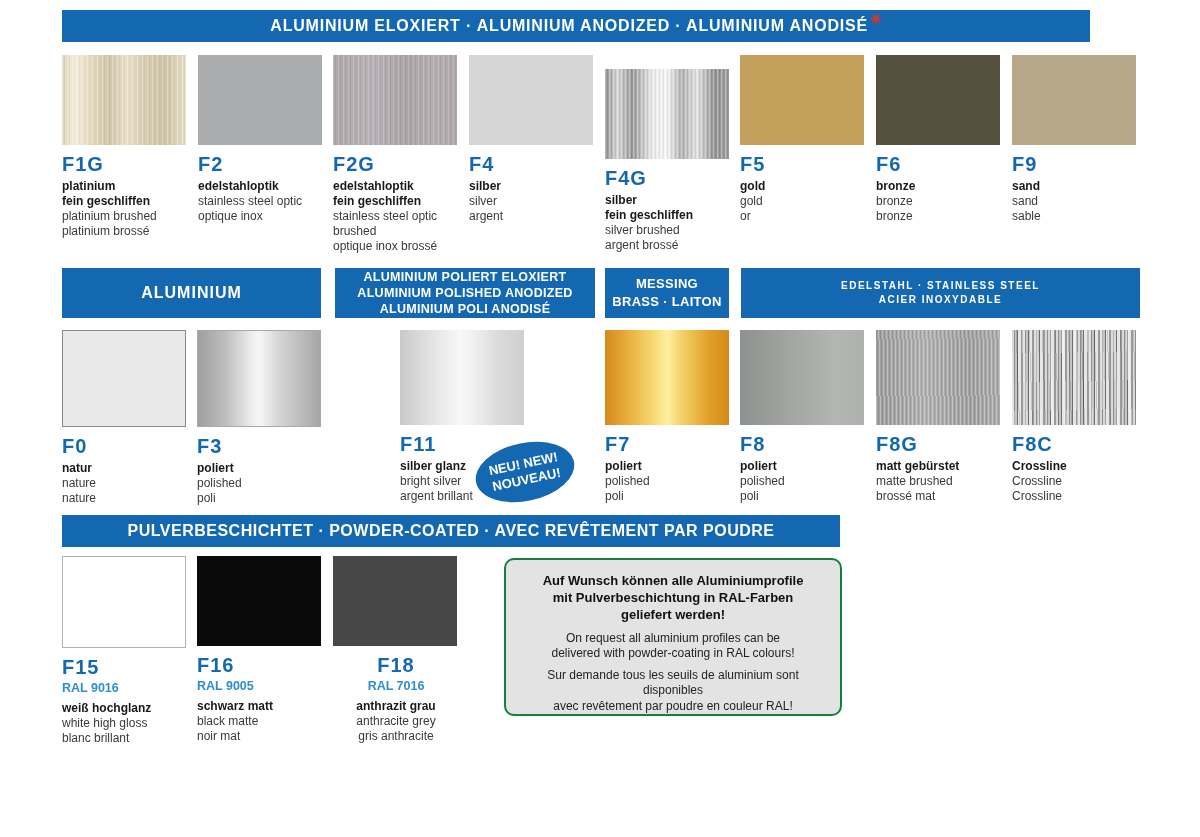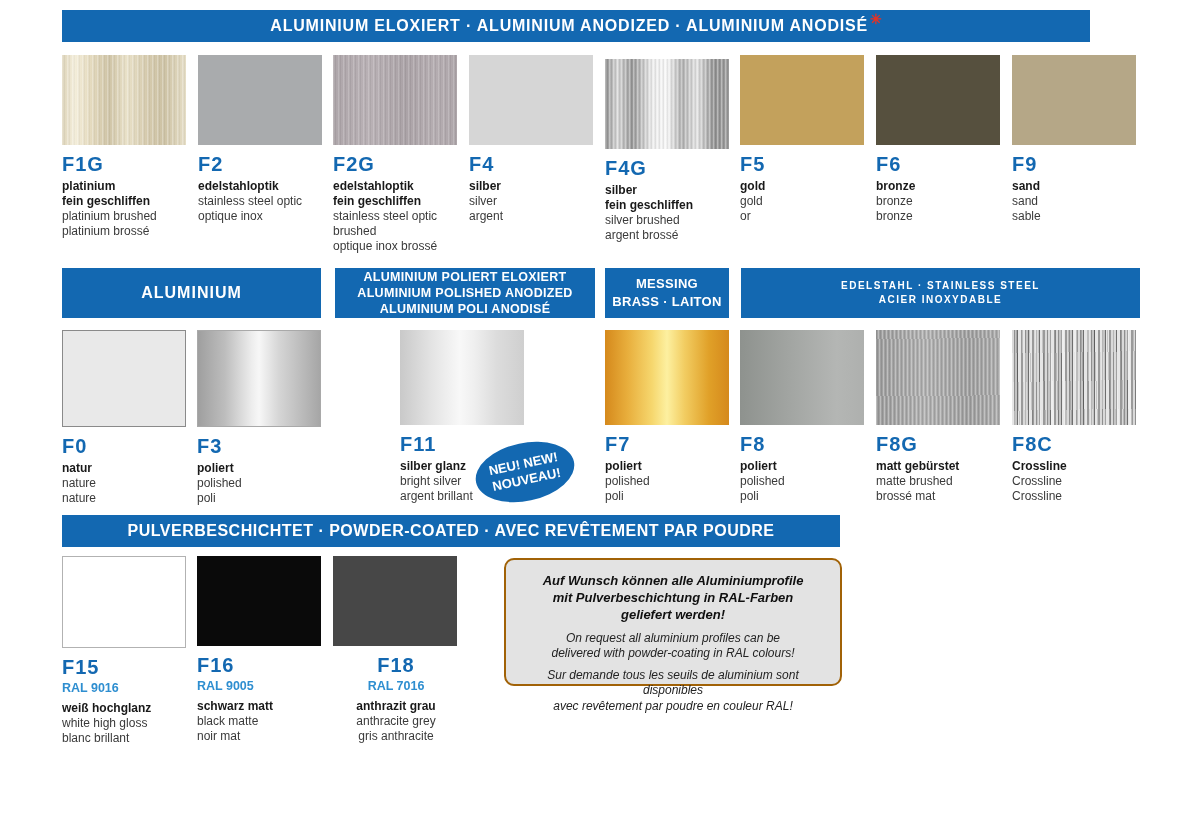--- a/index.html
+++ b/index.html
@@ -74,23 +74,23 @@
 
   .badge {
     position:absolute; left:472px; top:440px; width:100px; height:58px;
     background:#1368b1; border:3px solid #ffffff; border-radius:50%;
     display:flex; align-items:center; justify-content:center; text-align:center;
     color:#ffffff; font-weight:bold; font-size:13px; line-height:1.2;
     transform:rotate(-12deg); white-space:pre-line;
   }
 
   .notebox {
-    position:absolute; left:504px; top:558px; width:338px; height:128px;
-    box-sizing:border-box; background:#e3e3e3; border:2px solid #a16207; border-radius:10px;
-    padding:13px 10px; text-align:center;font-style:italic;
+    position:absolute; left:504px; top:558px; width:338px; height:158px;
+    box-sizing:border-box; background:#e3e3e3; border:2px solid #15803d; border-radius:10px;
+    padding:13px 10px; text-align:center;
   }
   .notebox .n-de { font-weight:bold; color:#101010; font-size:13px; line-height:1.3; white-space:pre-line; }
   .notebox .n-en { color:#232323; font-size:12px; line-height:1.3; margin-top:7px; white-space:pre-line; }
   .notebox .n-fr { color:#232323; font-size:12px; line-height:1.3; margin-top:6px; white-space:pre-line; }
 </style>
 </head>
 <body>
 
 <div class="page">
 
@@ -123,21 +123,21 @@
 brushed</div>
     <div class="tr">optique inox brossé</div>
   </div>
   <div class="tile" style="left:469px; top:55px;">
     <div class="sw sw-f4"></div>
     <div class="code">F4</div>
     <div class="de">silber</div>
     <div class="tr">silver</div>
     <div class="tr">argent</div>
   </div>
-  <div class="tile" style="left:605px; top:59px;">
+  <div class="tile" style="left:605px; top:69px;">
     <div class="sw sw-f4g"></div>
     <div class="code">F4G</div>
     <div class="de">silber
 fein geschliffen</div>
     <div class="tr">silver brushed</div>
     <div class="tr">argent brossé</div>
   </div>
   <div class="tile" style="left:740px; top:55px;">
     <div class="sw sw-f5"></div>
     <div class="code">F5</div>

